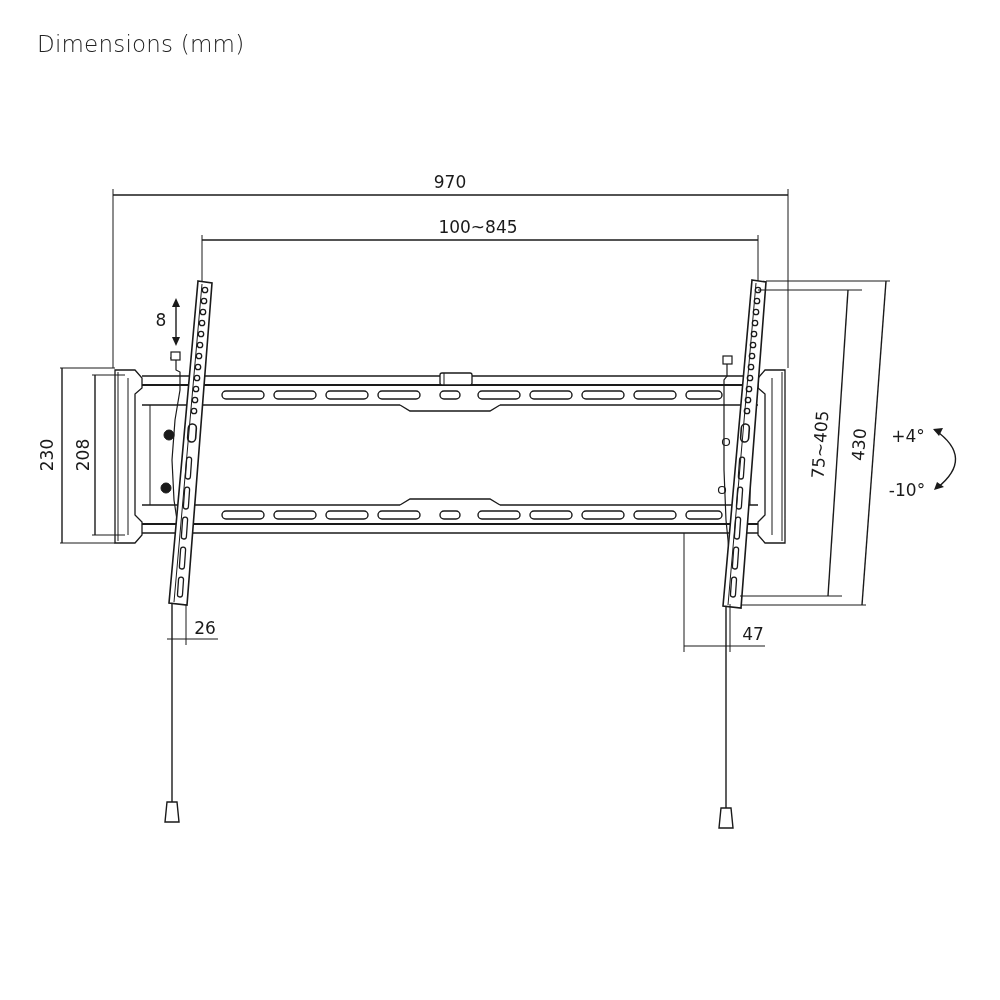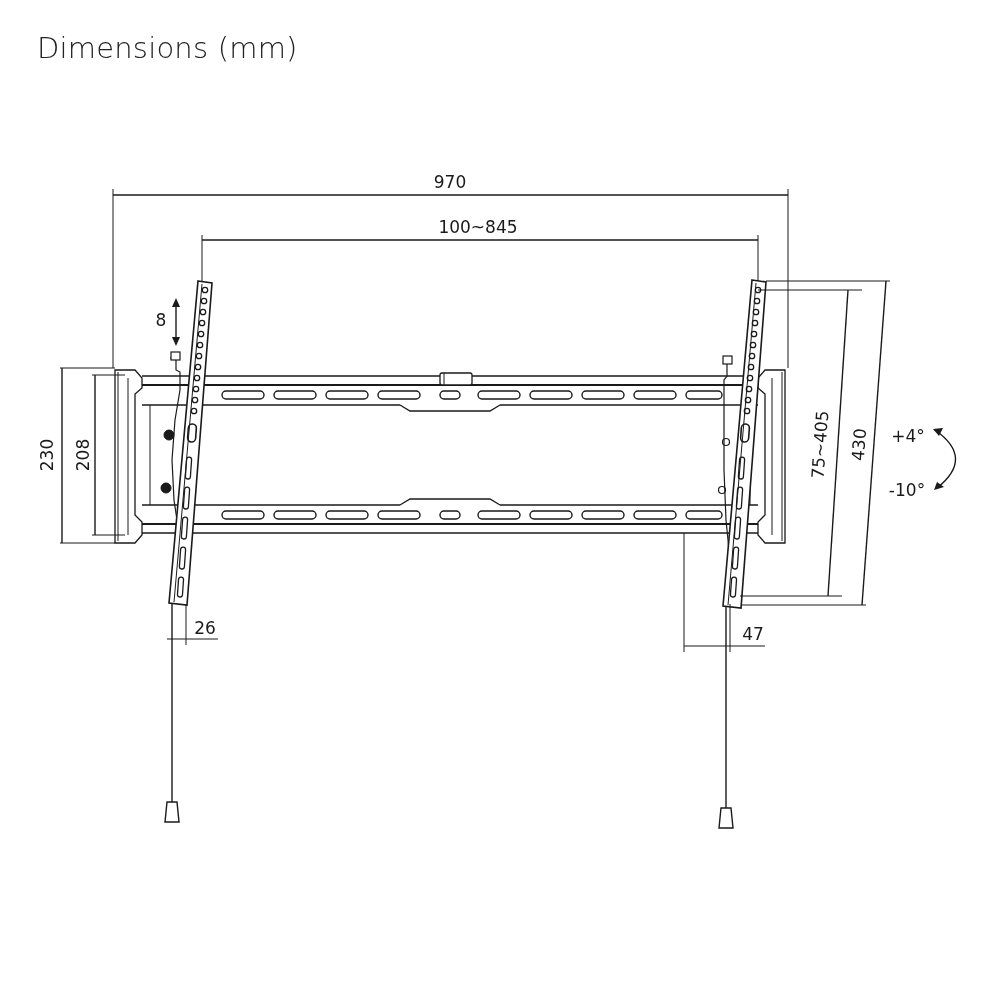--- a/index.html
+++ b/index.html
@@ -1,18 +1,18 @@
 <!DOCTYPE html>
 <html><head>
   <meta charset="utf-8">
   <style>
     html, body { margin: 0; padding: 0; background: #ffffff; }
     body { width: 1000px; height: 1000px; position: relative; overflow: hidden;
            font-family: "DejaVu Sans", sans-serif; color: #222; }
-    .title { position: absolute; left: 37px; top: 31px; font-size: 29px; font-weight: 300;
+    .title { position: absolute; left: 37px; top: 31px; font-size: 23px; font-weight: 300;
              letter-spacing: 0.2px; color: #222; font-family: "DejaVu Sans", sans-serif; }
     svg { position: absolute; left: 0; top: 0; }
     .dim-text { font-family: "DejaVu Sans", sans-serif; font-size: 17px; fill: #1a1a1a; }
     .ln { stroke: #1a1a1a; fill: none; }
   </style>
 </head>
 <body>
 
 <div class="title">Dimensions (mm)</div>
 

